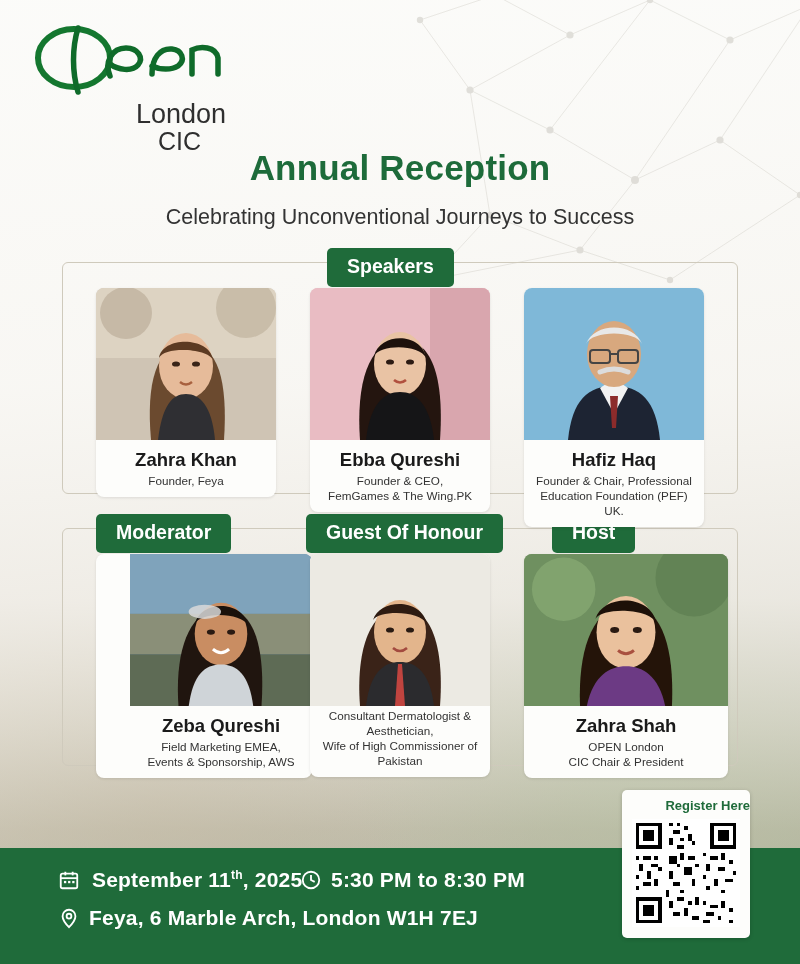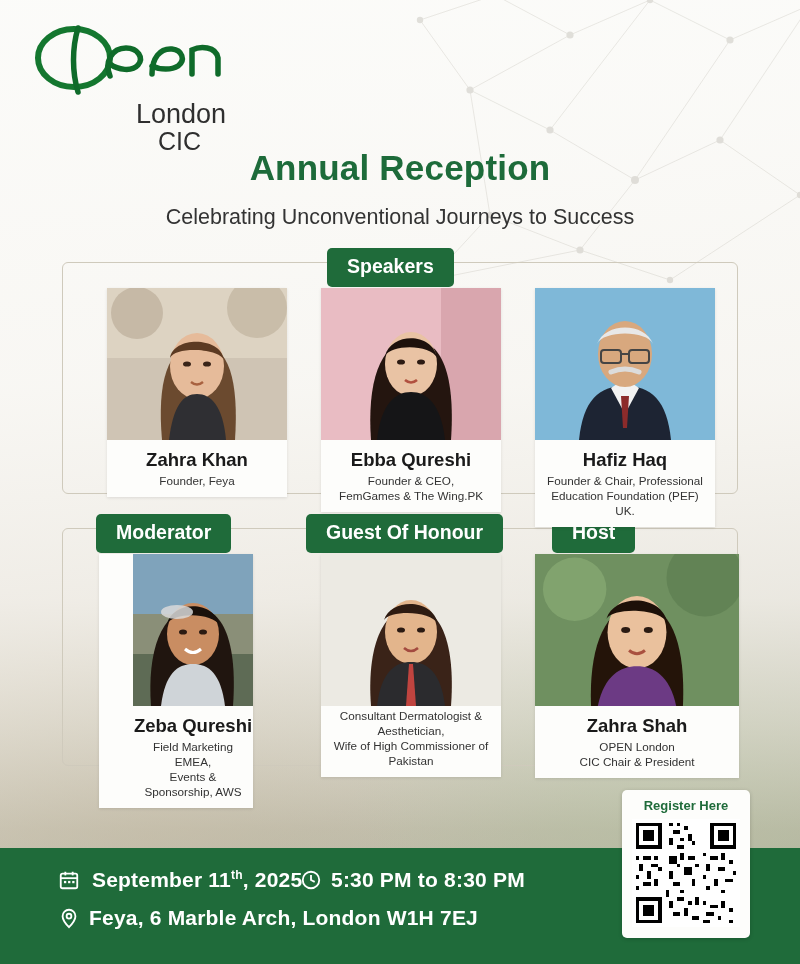--- a/index.html
+++ b/index.html
@@ -78,25 +78,24 @@
   }
   #tag-speakers { left: 327px; top: 248px; }
   #tag-moderator { left: 96px; top: 514px; }
   #tag-guest     { left: 306px; top: 514px; }
   #tag-host      { left: 552px; top: 514px; }
 
   
   .card {
     position: absolute;
     background: #fdfdfb;
-    border-radius: 0;
+    border-radius: 8px;
     box-shadow: 0 1px 3px rgba(0,0,0,0.10);
     text-align: center;
     overflow: hidden;
-    margin-left: 11px;
   }
   .card .photo {
     width: 100%;
     display: block;
     position: relative;
     overflow: hidden;
   }
   .card .photo svg { display: block; width: 100%; height: 100%; }
   .card .nm {
     font-size: 18.5px; font-weight: bold; color: #1a1a1a;
@@ -108,35 +107,35 @@
   }
 
   
   #card-0 { left: 96px;  top: 288px; width: 180px; }
   #card-0 .photo { height: 152px; }
   #card-1 { left: 310px; top: 288px; width: 180px; }
   #card-1 .photo { height: 152px; }
   #card-2 { left: 524px; top: 288px; width: 180px; }
   #card-2 .photo { height: 152px; }
 
-  #card-3 { left: 88px;  top: 554px; width: 154px; padding-left: 34px; }
+  #card-3 { left: 96px;  top: 554px; width: 216px; padding-left: 34px; }
   #card-3 .photo { height: 152px; }
   #card-4 { left: 310px; top: 554px; width: 180px; }
   #card-4 .photo { height: 152px; }
   #card-5 { left: 524px; top: 554px; width: 204px; }
   #card-5 .photo { height: 152px; }
 
   
   .register-box {
     position: absolute; left: 622px; top: 790px;
     width: 128px; height: 148px;
     background: #fdfdfb;
     border-radius: 5px;
     box-shadow: 0 1px 4px rgba(0,0,0,0.18);
-    text-align: center;
+    text-align: right;
     padding-top: 8px;
     z-index: 5;
   }
   .register-box .rlabel {
     font-size: 13px; font-weight: bold; color: #1f6b3a;
     margin-bottom: 6px;
   }
   .qr { width: 108px; height: 108px; margin: 0 auto; display:block; background:#fff; }
 
   

